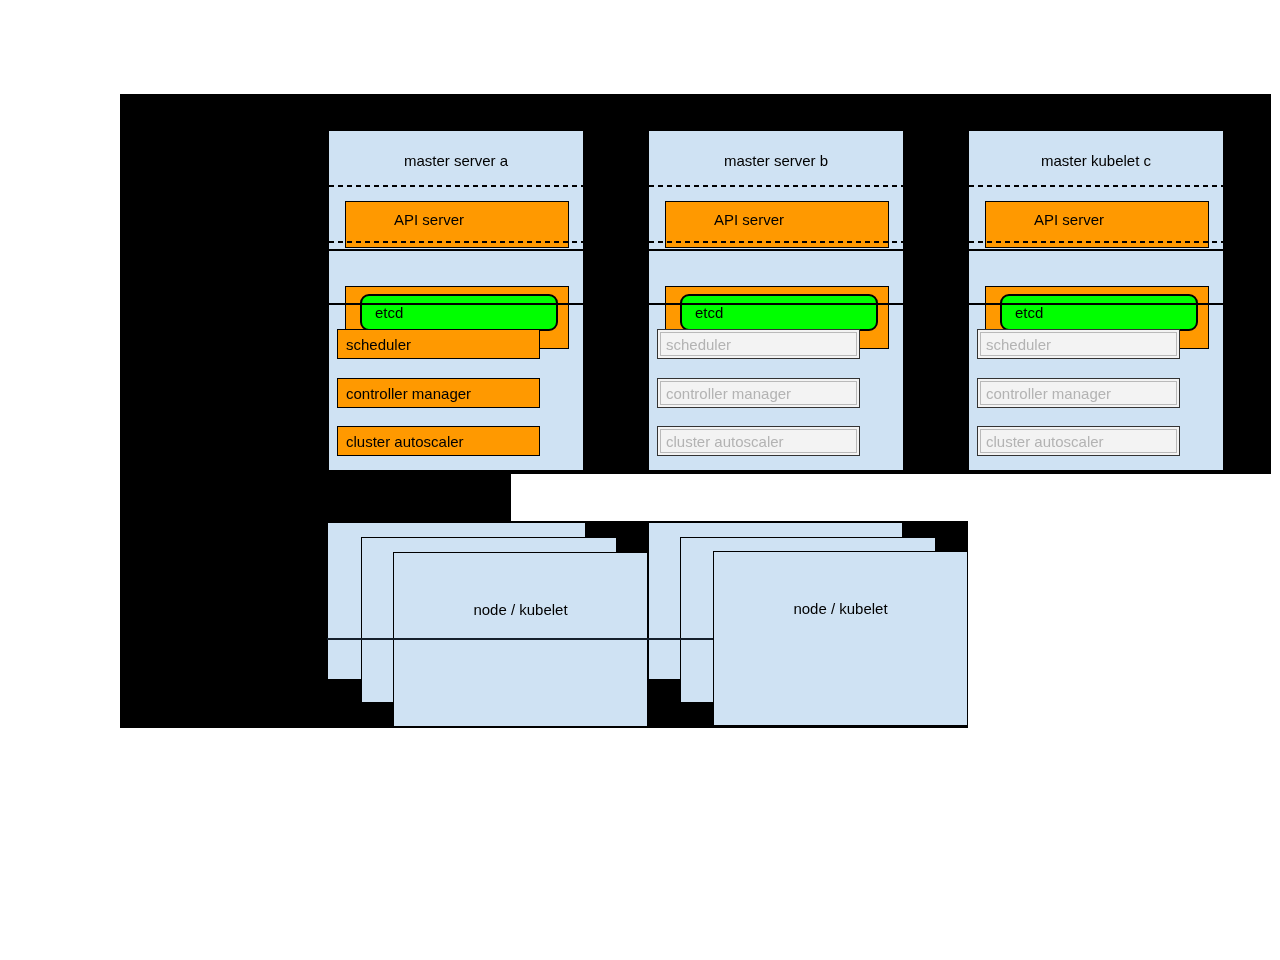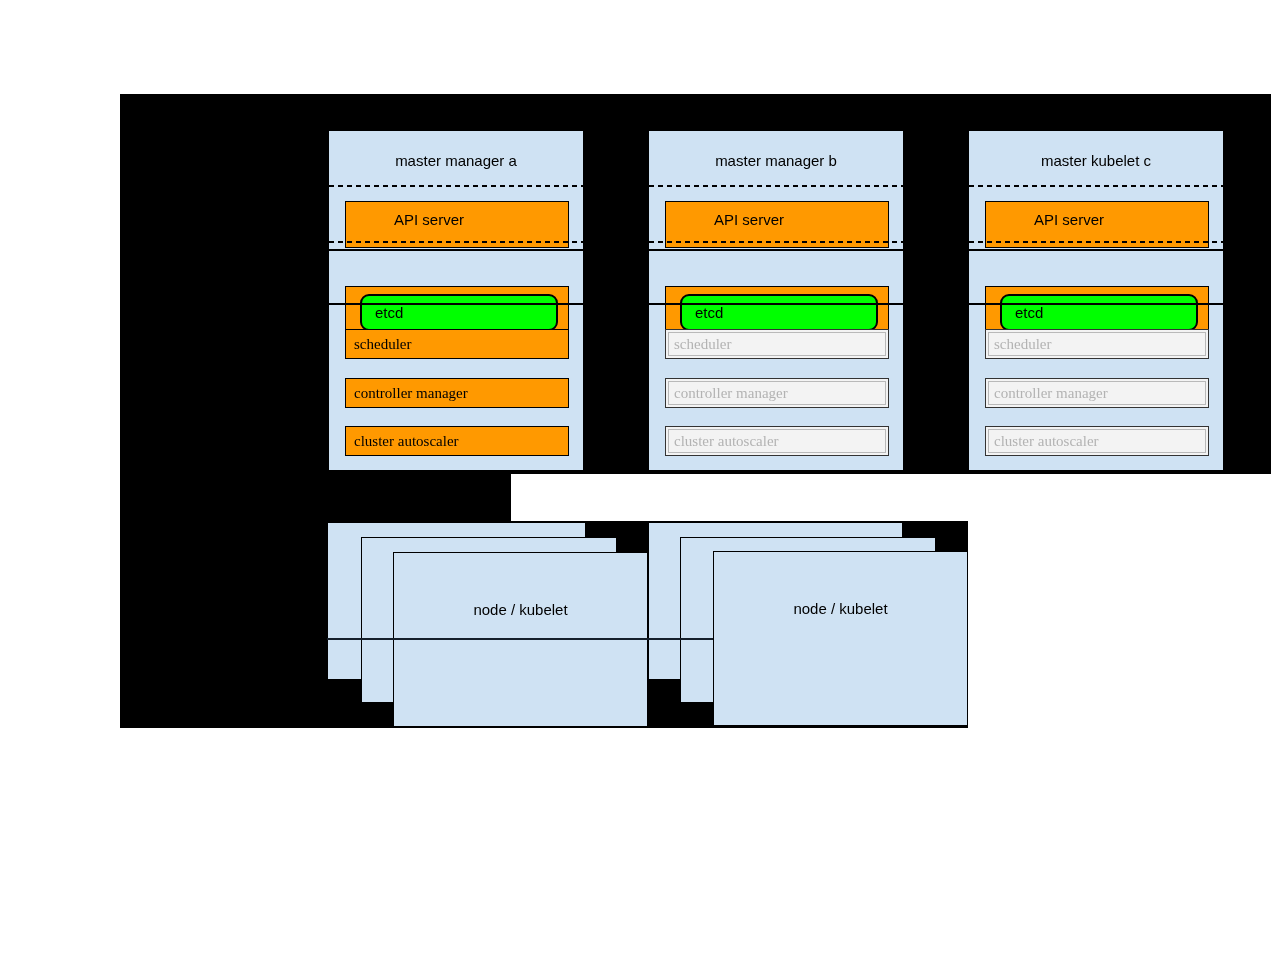--- a/index.html
+++ b/index.html
@@ -37,23 +37,23 @@
   .obox-label{
     display:block;padding:9px 0 0 8px;font-size:15px;line-height:17px;
   }
   .etcd{
     position:absolute;left:14px;top:7px;width:198px;height:37px;
     background:var(--etcd-green,#00ff00);border:2px solid #000;border-radius:9px;
     box-sizing:border-box;display:flex;align-items:center;
   }
   .etcd span{padding-left:13px;font-size:15px;}
   .comp{
-    position:absolute;left:16px;width:224px;height:30px;
+    position:absolute;left:8px;width:203px;height:30px;
     background:var(--active-orange,#ff9900);border:1px solid #000;box-sizing:border-box;
-    display:flex;align-items:center;z-index:2;font-family:Liberation Serif, serif;
+    display:flex;align-items:center;z-index:2;
   }
   .comp span{padding-left:8px;font-size:15px;}
   .comp.disabled{background:var(--disabled-fill,#f3f3f3);border-color:#333;}
   .comp.disabled::before{
     content:"";position:absolute;top:2px;left:2px;right:2px;bottom:2px;
     border:1px solid #b9b9b9;pointer-events:none;
   }
   .comp.disabled span{color:var(--disabled-text,#b3b3b3);}
 
   
@@ -86,21 +86,21 @@
 </head>
 <body>
 
 <div id="stage">
 
   <div id="blk-a" class="blk"></div>
   <div id="blk-b" class="blk"></div>
   <div id="blk-c" class="blk"></div>
 
   <div id="master-a" class="master">
-    <div class="m-title">master manager a</div>
+    <div class="m-title">master server a</div>
     <div class="hline dashed" style="top:54px"></div>
     <div class="obox api">
       <span class="obox-label">API server</span>
     </div>
     <div class="obox etcd-wrap">
       <div class="etcd">
         <span>etcd</span>
       </div>
     </div>
     <div class="hline dashed" style="top:110px"></div>
@@ -111,21 +111,21 @@
     </div>
     <div class="comp" style="top:247px">
       <span>controller manager</span>
     </div>
     <div class="comp" style="top:295px">
       <span>cluster autoscaler</span>
     </div>
   </div>
 
   <div id="master-b" class="master">
-    <div class="m-title">master manager b</div>
+    <div class="m-title">master server b</div>
     <div class="hline dashed" style="top:54px"></div>
     <div class="obox api">
       <span class="obox-label">API server</span>
     </div>
     <div class="obox etcd-wrap">
       <div class="etcd">
         <span>etcd</span>
       </div>
     </div>
     <div class="hline dashed" style="top:110px"></div>

